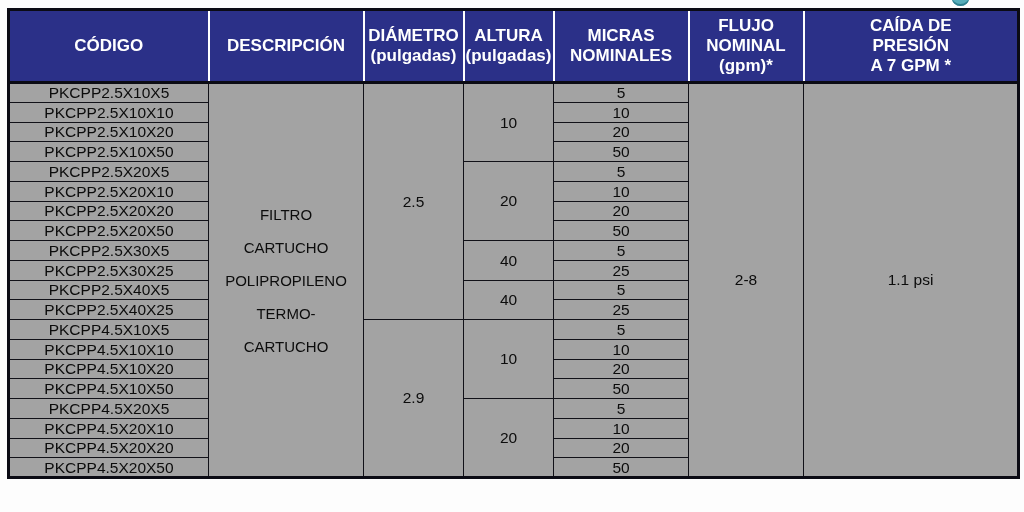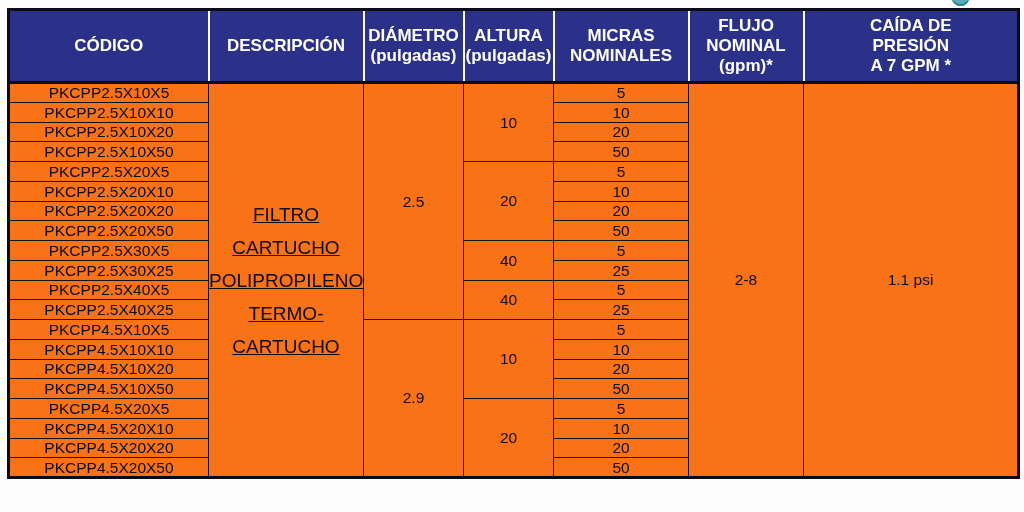--- a/index.html
+++ b/index.html
@@ -53,27 +53,26 @@
   }
   .spec-table th:first-child { border-left: none; }
   .spec-table tbody tr { height: 19.7px; }
   .spec-table td {
     border: 1px solid #111118;
     text-align: center;
     vertical-align: middle;
     font-size: 15.5px;
     color: #0c0c0c;
     padding: 0;
-    background: #f97316;
+    background: #a3a3a3;
     line-height: 1.1;
   }
   .spec-table td.desc-cell div {
     line-height: 33px;
-    font-size: 19px;
-    text-decoration: underline;
+    font-size: 15px;
   }
   .footnote {
     position: absolute;
     left: 6px;
     top: 487px;
     font-size: 15.5px;
     color: #000000;
     white-space: nowrap;
   }
 </style>

